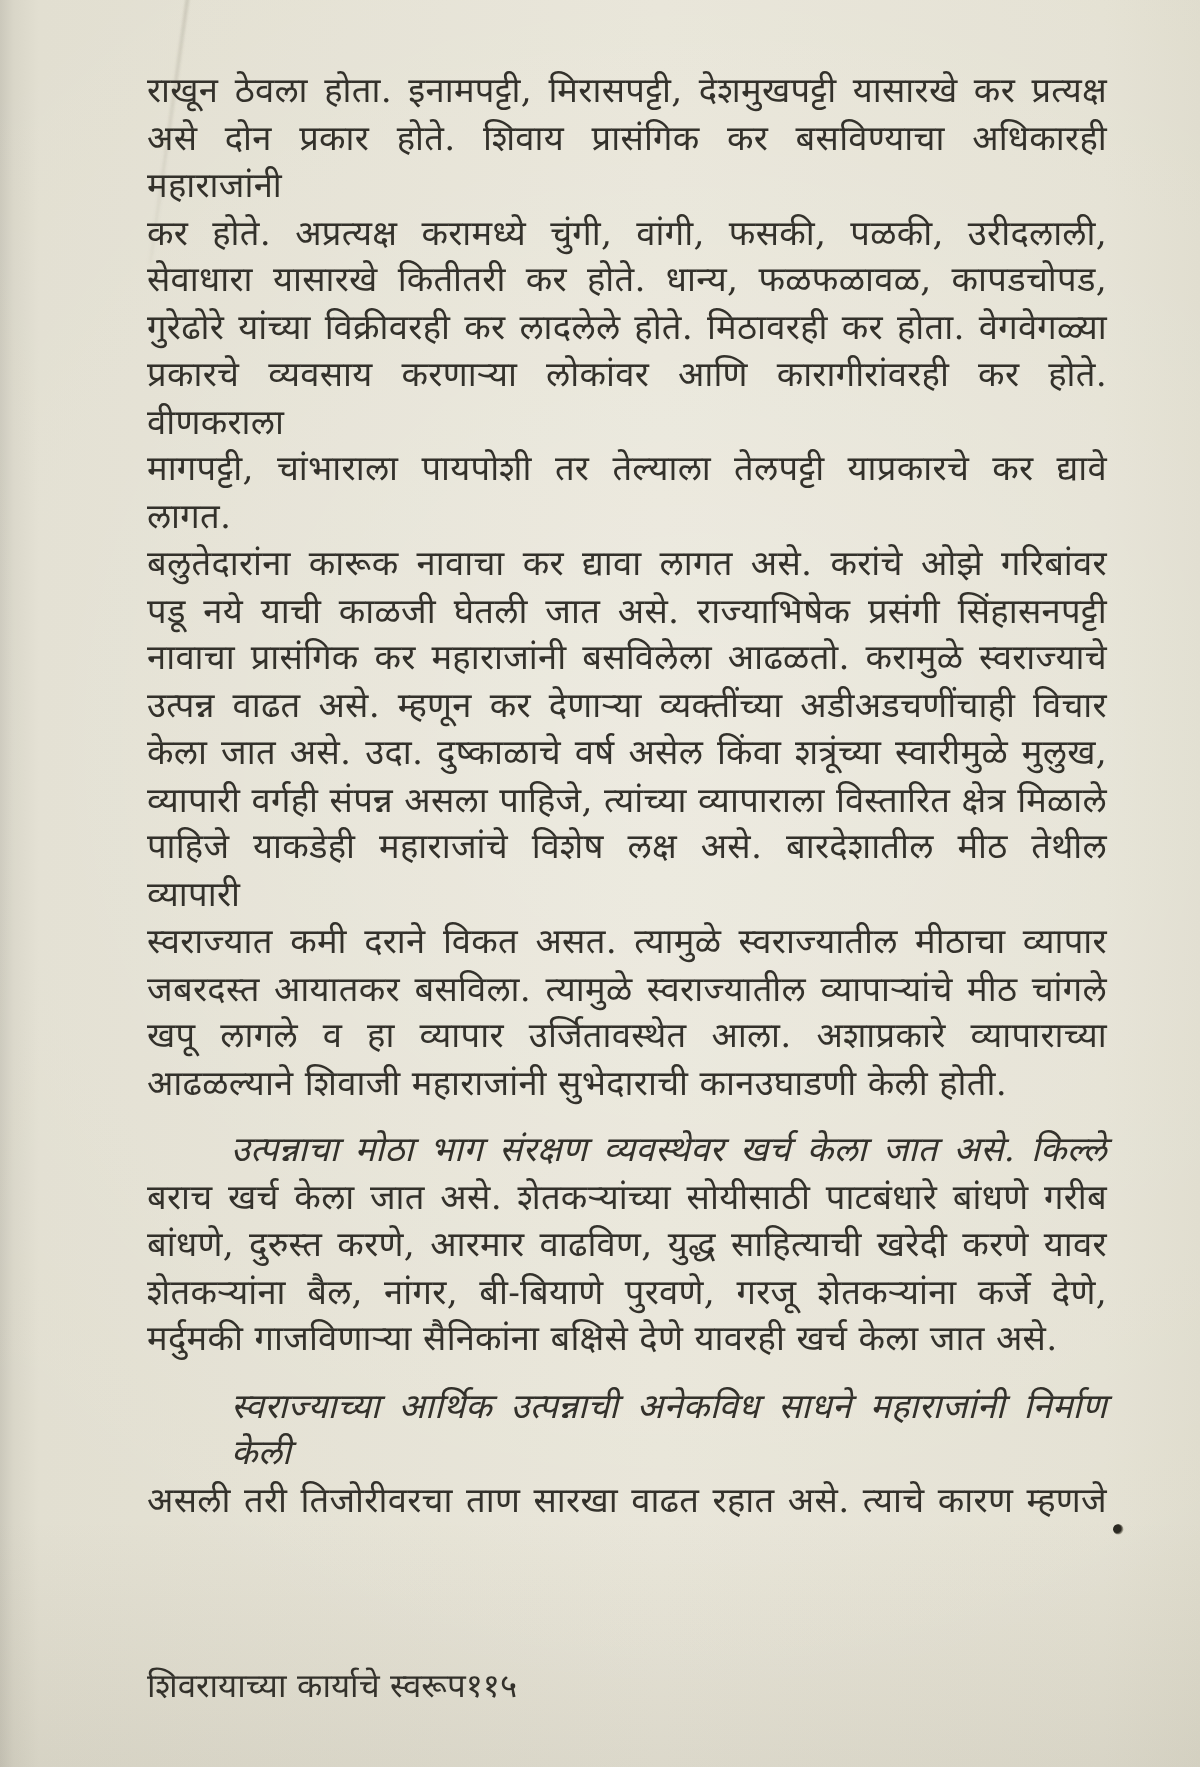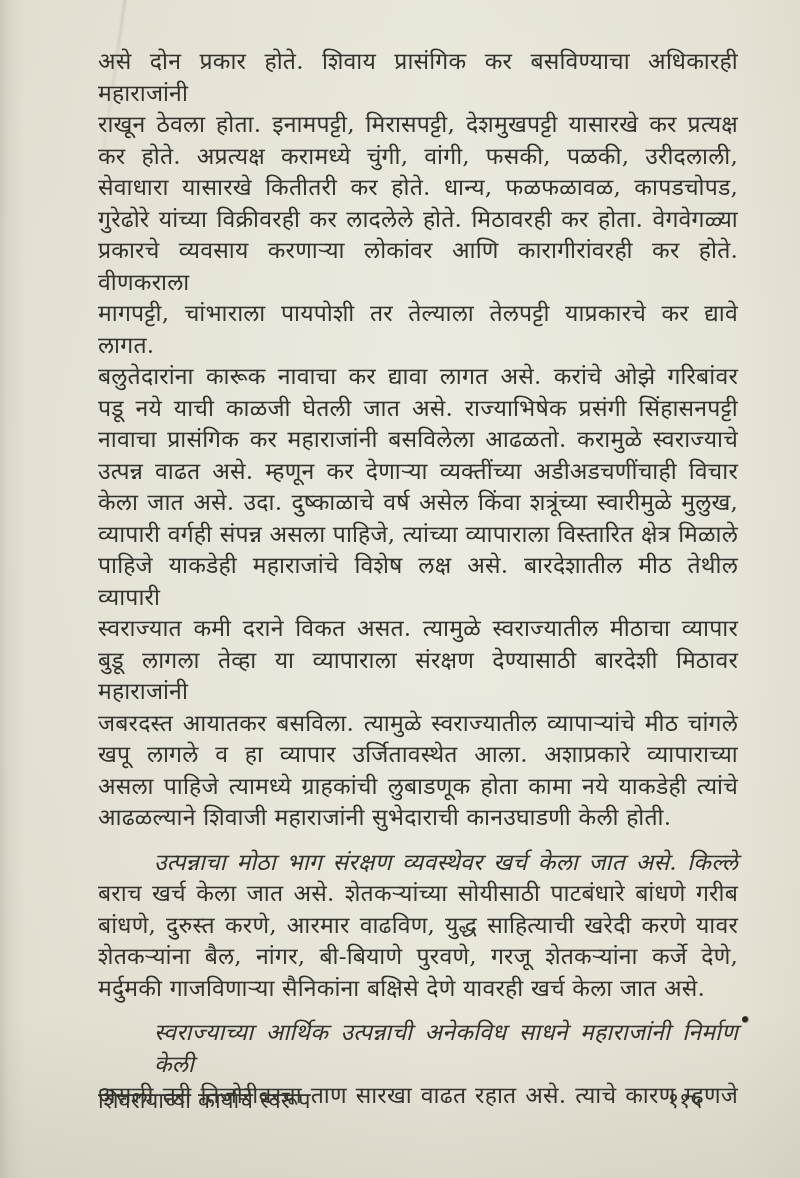--- a/index.html
+++ b/index.html
@@ -42,27 +42,26 @@
   .para:last-child { margin-bottom: 0; }
   .line {
     text-align: justify;
     text-align-last: justify;
     white-space: normal;
   }
   .line.last { text-align-last: left; }
   .para.indent .line:first-child { padding-left: 56px; font-style: italic; }
   .page-footer {
     position: absolute;
-    top: 1086px;
+    top: 1110px;
     left: 98px;
     width: 640px;
     font-size: 22px;
     line-height: 30px;
     display: flex;
-    justify-content: space-between;
   }
   .page-footer .pagenum { padding-right: 36px; }
   .speck {
     position: absolute;
     left: 742px;
     top: 1016px;
     width: 7px;
     height: 7px;
     border-radius: 50%;
     background: radial-gradient(circle at 40% 45%, #2b2922 0 45%, rgba(120,115,95,0.45) 70%, rgba(120,115,95,0) 100%);
@@ -70,39 +69,37 @@
 </style>
 </head>
 <body>
 
 <div class="page">
   <div class="crease"></div>
 
   <main class="body-text">
 
   <div class="para">
+        <div class="line">राखून ठेवला होता. इनामपट्टी, मिरासपट्टी, देशमुखपट्टी यासारखे कर प्रत्यक्ष</div>
         <div class="line">असे दोन प्रकार होते. शिवाय प्रासंगिक कर बसविण्याचा अधिकारही महाराजांनी</div>
-        <div class="line">राखून ठेवला होता. इनामपट्टी, मिरासपट्टी, देशमुखपट्टी यासारखे कर प्रत्यक्ष</div>
         <div class="line">कर होते. अप्रत्यक्ष करामध्ये चुंगी, वांगी, फसकी, पळकी, उरीदलाली,</div>
         <div class="line">सेवाधारा यासारखे कितीतरी कर होते. धान्य, फळफळावळ, कापडचोपड,</div>
         <div class="line">गुरेढोरे यांच्या विक्रीवरही कर लादलेले होते. मिठावरही कर होता. वेगवेगळ्या</div>
         <div class="line">प्रकारचे व्यवसाय करणाऱ्या लोकांवर आणि कारागीरांवरही कर होते. वीणकराला</div>
         <div class="line">मागपट्टी, चांभाराला पायपोशी तर तेल्याला तेलपट्टी याप्रकारचे कर द्यावे लागत.</div>
         <div class="line">बलुतेदारांना कारूक नावाचा कर द्यावा लागत असे. करांचे ओझे गरिबांवर</div>
         <div class="line">पडू नये याची काळजी घेतली जात असे. राज्याभिषेक प्रसंगी सिंहासनपट्टी</div>
         <div class="line">नावाचा प्रासंगिक कर महाराजांनी बसविलेला आढळतो. करामुळे स्वराज्याचे</div>
         <div class="line">उत्पन्न वाढत असे. म्हणून कर देणाऱ्या व्यक्तींच्या अडीअडचणींचाही विचार</div>
         <div class="line">केला जात असे. उदा. दुष्काळाचे वर्ष असेल किंवा शत्रूंच्या स्वारीमुळे मुलुख,</div>
         <div class="line">व्यापारी वर्गही संपन्न असला पाहिजे, त्यांच्या व्यापाराला विस्तारित क्षेत्र मिळाले</div>
         <div class="line">पाहिजे याकडेही महाराजांचे विशेष लक्ष असे. बारदेशातील मीठ तेथील व्यापारी</div>
         <div class="line">स्वराज्यात कमी दराने विकत असत. त्यामुळे स्वराज्यातील मीठाचा व्यापार</div>
-        <div class="line">बुडू लागला तेव्हा या व्यापाराला संरक्षण देण्यासाठी बारदेशी मिठावर महाराजांनी</div>
         <div class="line">जबरदस्त आयातकर बसविला. त्यामुळे स्वराज्यातील व्यापाऱ्यांचे मीठ चांगले</div>
         <div class="line">खपू लागले व हा व्यापार उर्जितावस्थेत आला. अशाप्रकारे व्यापाराच्या</div>
-        <div class="line">असला पाहिजे त्यामध्ये ग्राहकांची लुबाडणूक होता कामा नये याकडेही त्यांचे</div>
         <div class="line last">आढळल्याने शिवाजी महाराजांनी सुभेदाराची कानउघाडणी केली होती.</div>
       </div>
       <div class="para indent">
         <div class="line">उत्पन्नाचा मोठा भाग संरक्षण व्यवस्थेवर खर्च केला जात असे. किल्ले</div>
         <div class="line">बराच खर्च केला जात असे. शेतकऱ्यांच्या सोयीसाठी पाटबंधारे बांधणे गरीब</div>
         <div class="line">बांधणे, दुरुस्त करणे, आरमार वाढविण, युद्ध साहित्याची खरेदी करणे यावर</div>
         <div class="line">शेतकऱ्यांना बैल, नांगर, बी-बियाणे पुरवणे, गरजू शेतकऱ्यांना कर्जे देणे,</div>
         <div class="line last">मर्दुमकी गाजविणाऱ्या सैनिकांना बक्षिसे देणे यावरही खर्च केला जात असे.</div>
       </div>
       <div class="para indent">

